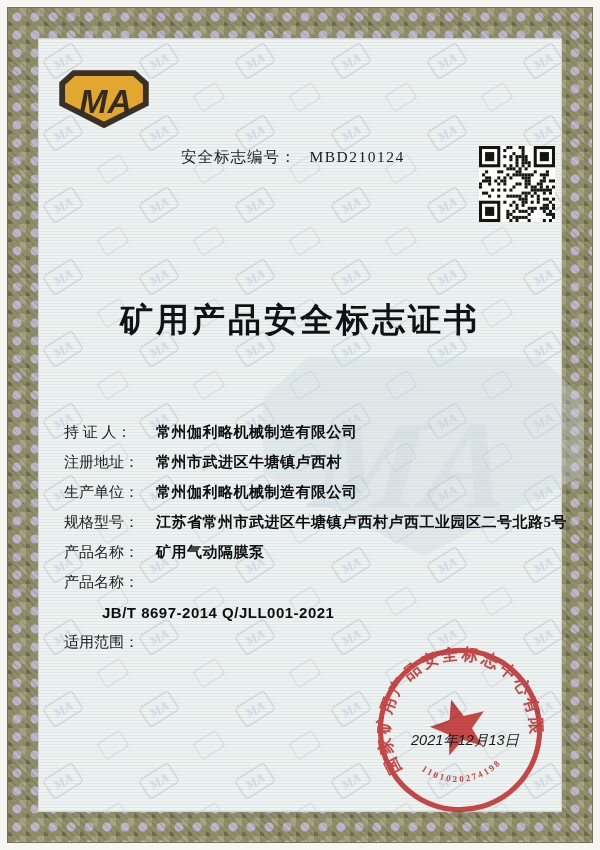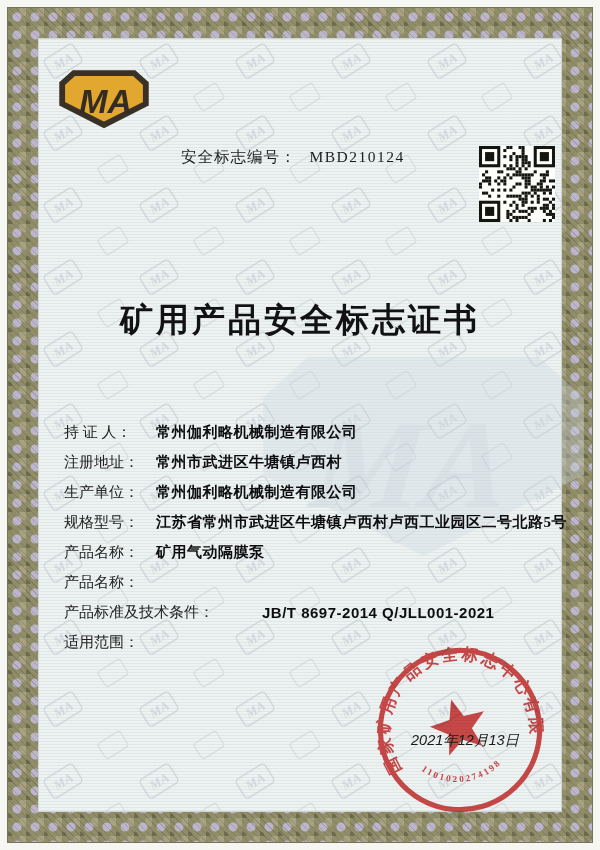--- a/index.html
+++ b/index.html
@@ -291,21 +291,20 @@
           <span class="fvalue">江苏省常州市武进区牛塘镇卢西村卢西工业园区二号北路5号</span>
         </div>
       <div class="frow">
           <span class="flabel">产品名称：</span>
           <span class="fvalue">矿用气动隔膜泵</span>
         </div>
       <div class="frow">
           <span class="flabel">产品名称：</span>
         </div>
       <div class="frow wide">
-          <span class="flabel">产品标准及技术条件：</span>
           <span class="fvalue">JB/T 8697-2014  Q/JLL001-2021</span>
         </div>
       <div class="frow">
           <span class="flabel">适用范围：</span>
         </div>
     </div>
 
     
     
 

